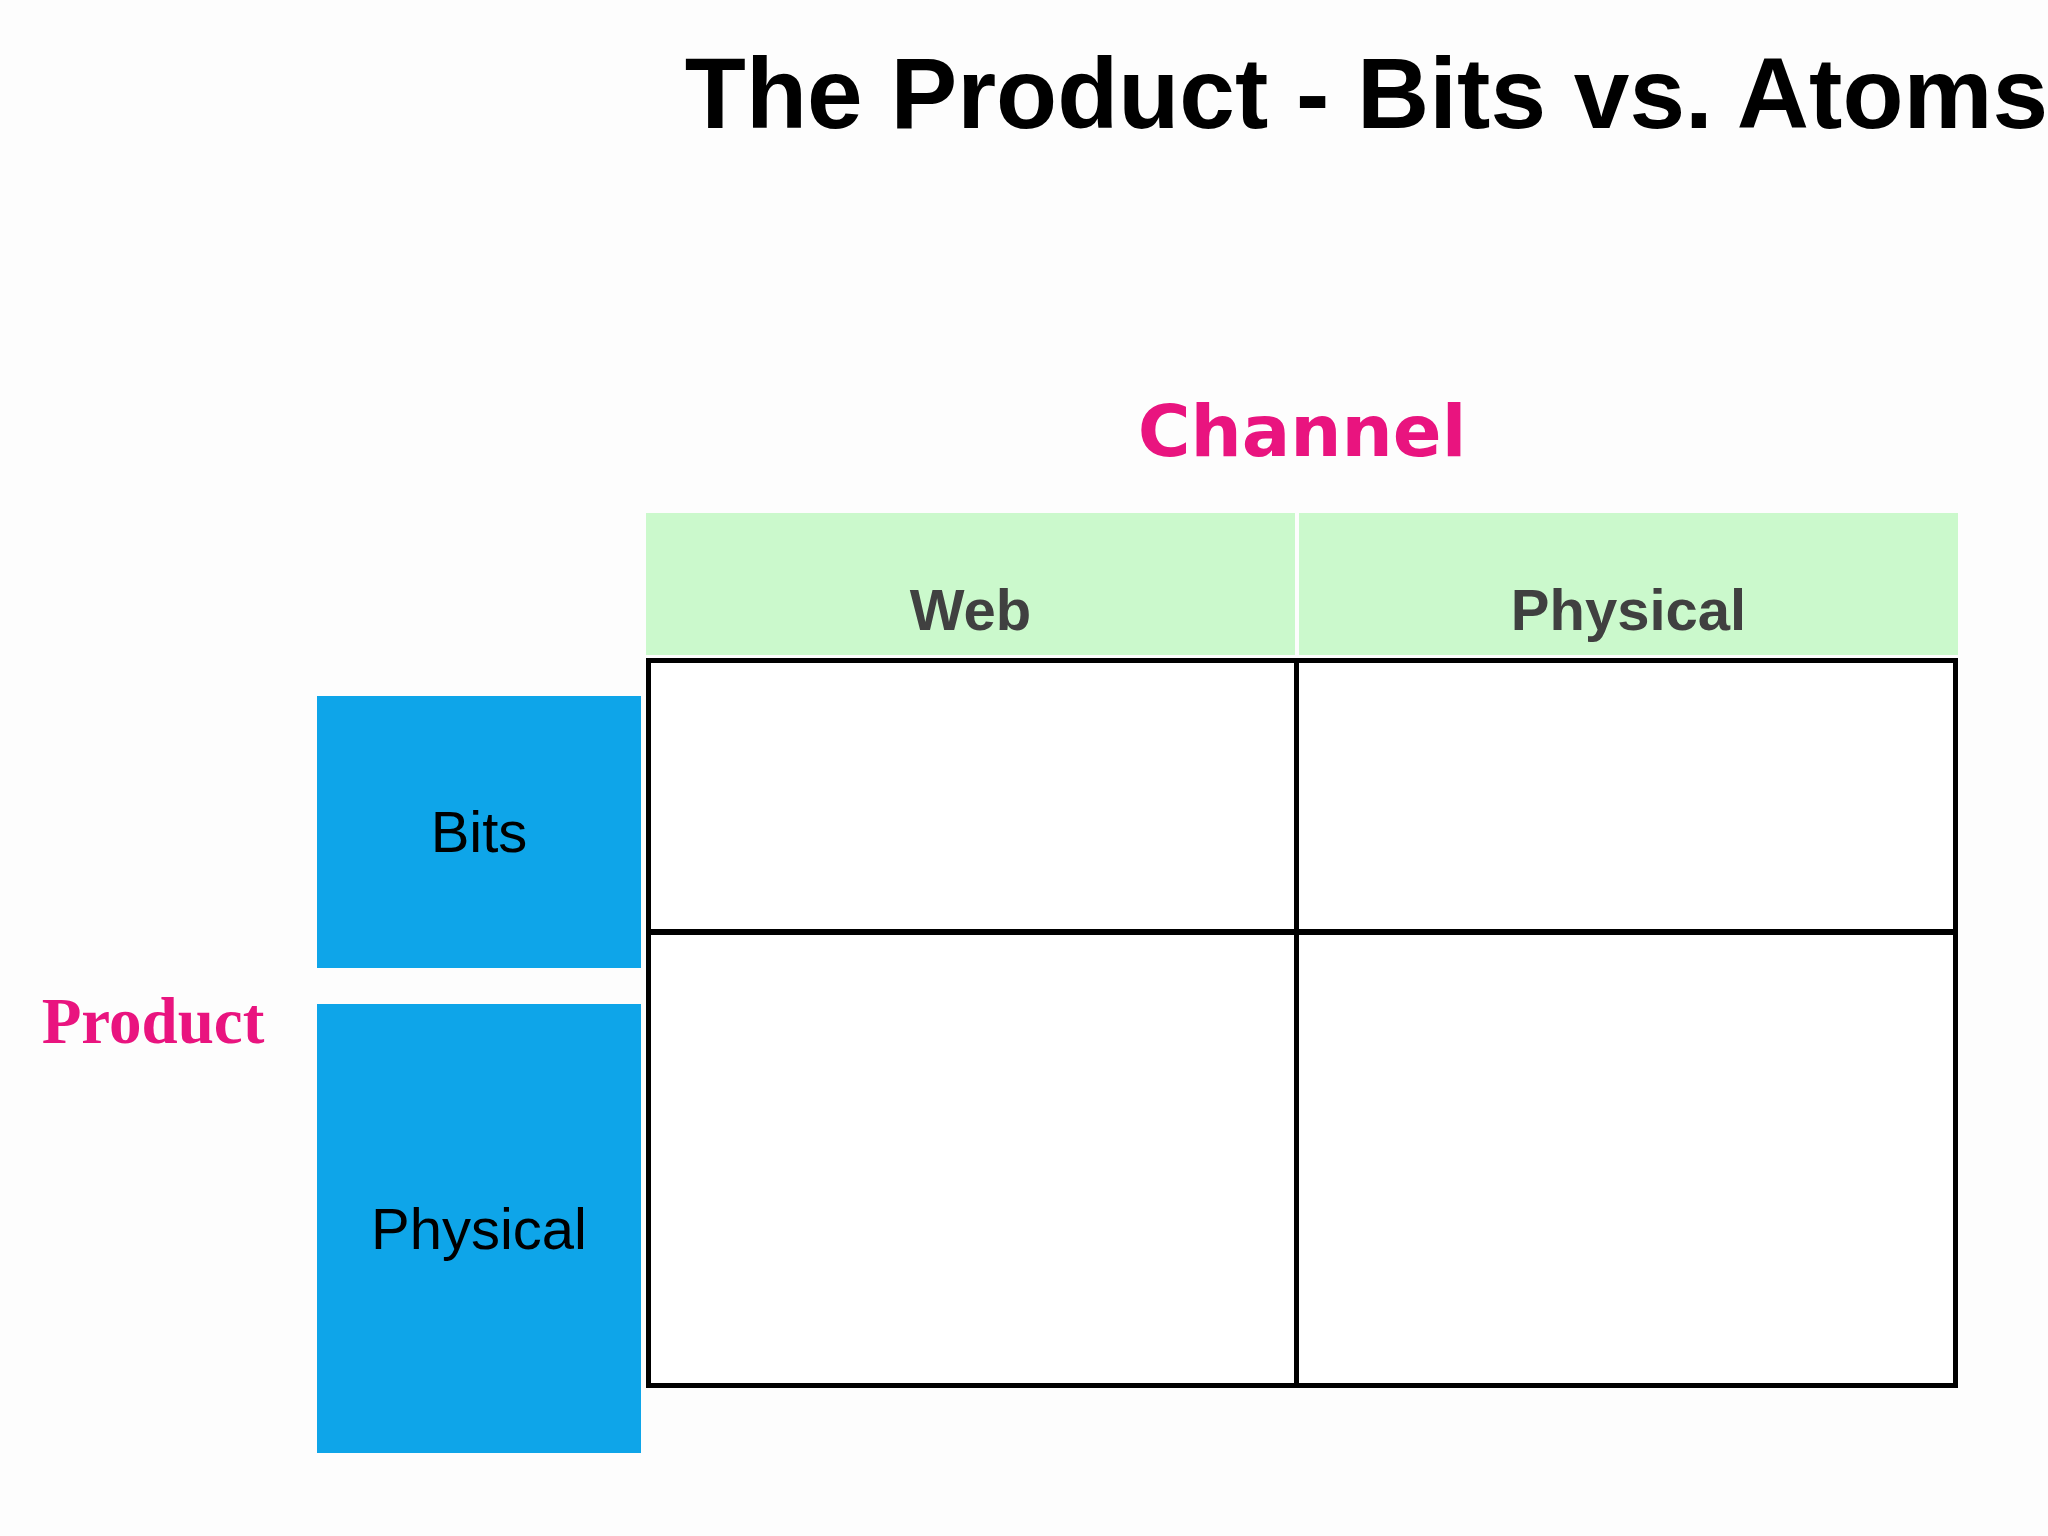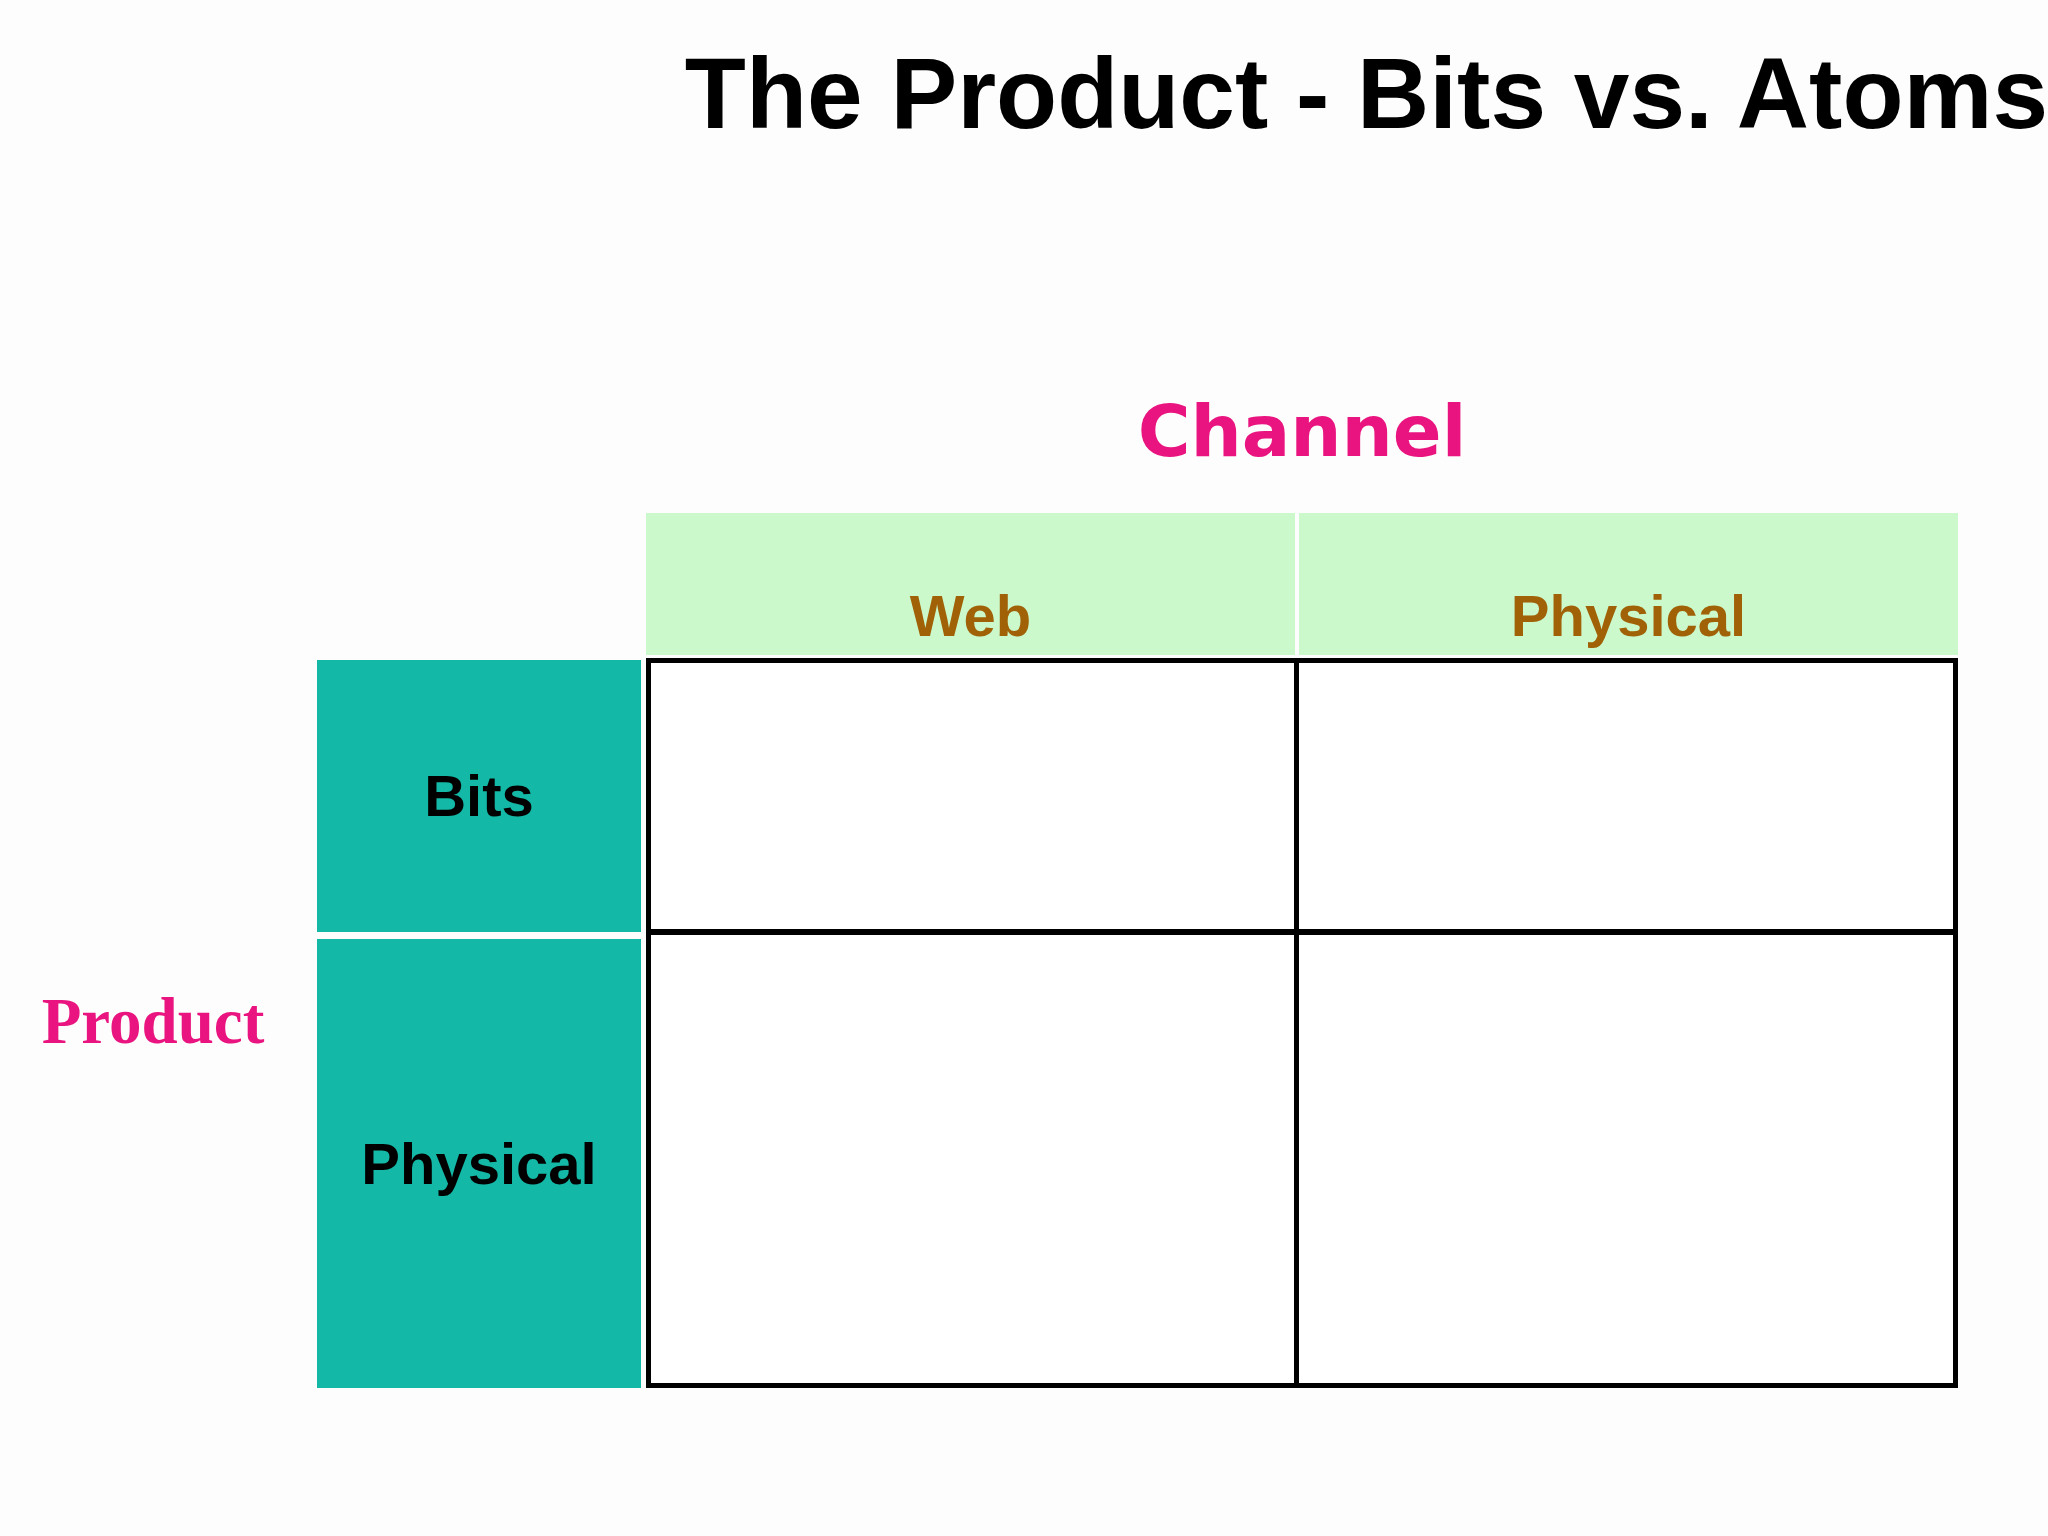--- a/index.html
+++ b/index.html
@@ -64,47 +64,48 @@
     top: 513px;
     width: 1312px;
     height: 142px;
     display: flex;
   }
   .col-header {
     background: #cbf9cc;
     display: flex;
     align-items: flex-end;
     justify-content: center;
-    padding-bottom: 10px;
+    padding-bottom: 16px;
     box-sizing: border-box;
     font-weight: 700;
     font-size: 58px;
-    color: #a16207;
+    color: #404040;
     line-height: 1;
   }
   .col-header--left  { width: 649px; }
   .col-header-gap    { width: 4px; background: transparent; }
   .col-header--right { flex: 1; }
 
   
   .row-headers {
     position: absolute;
     left: 317px;
     top: 660px;
     width: 324px;
   }
   .row-header {
-    background: #14b8a6;
+    background: #0ea5e9;
     display: flex;
     align-items: center;
     justify-content: center;
-    font-weight: 700;
+    font-weight: 400;
     font-size: 58px;
     color: #000000;
     line-height: 1;
+    margin-top: 36px;
   }
   .row-header--top    { height: 272px; margin-bottom: 7px; }
   .row-header--bottom { height: 449px; }
 
   
   .matrix-body {
     position: absolute;
     left: 646px;
     top: 658px;
     width: 1312px;

